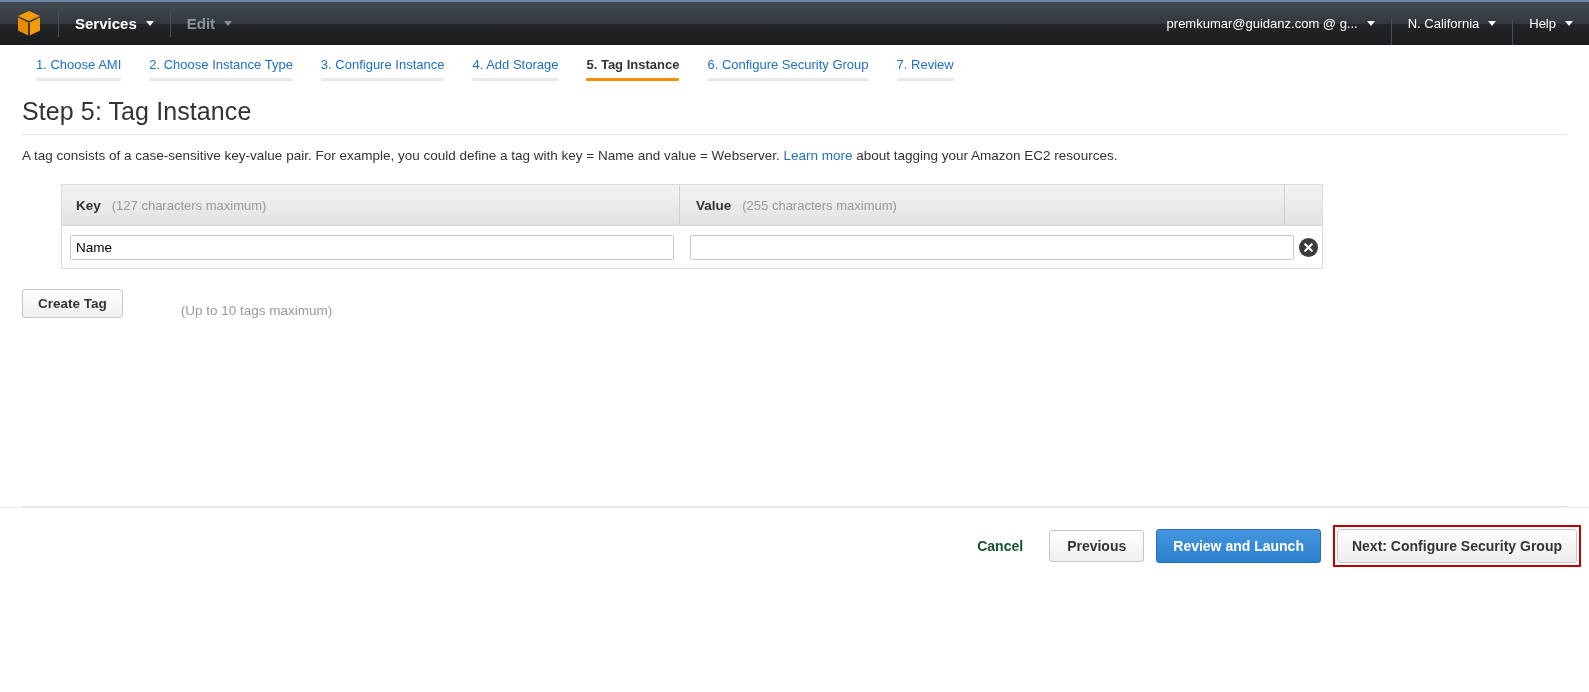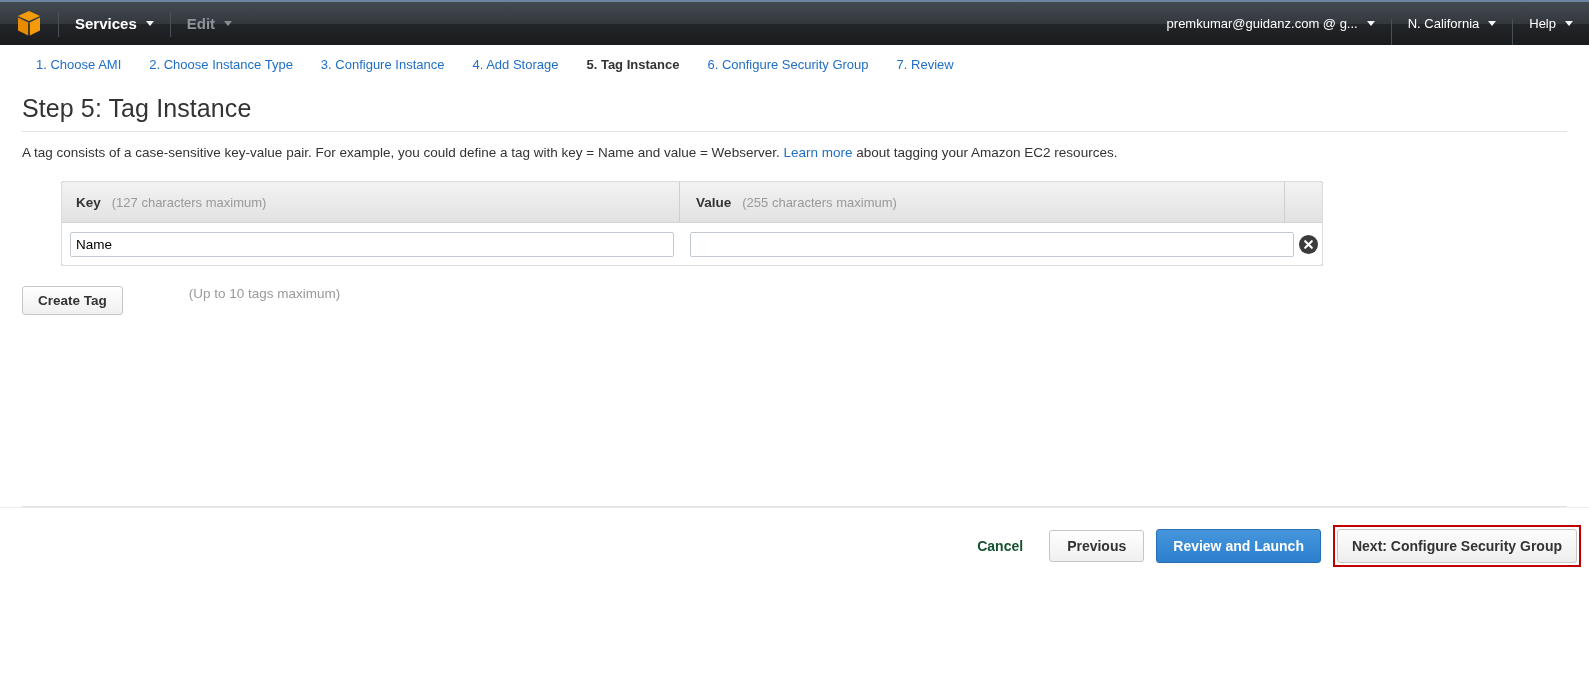--- a/index.html
+++ b/index.html
@@ -52,21 +52,21 @@
 
   
   .tabs {
     display: flex;
     align-items: flex-start;
     padding: 12px 0 0 22px;
     background: #fff;
     gap: 0;
   }
   .tab {
-    display: flex; flex-direction: row; align-items: center;
+    display: flex; flex-direction: column; align-items: center;
     padding: 0 14px;
     cursor: pointer;
   }
   .tab-label {
     font-size: 13px;
     color: #1f6fc4;
     white-space: nowrap;
     padding-bottom: 6px;
   }
   .tab.active .tab-label { color: #333; font-weight: bold; }
@@ -155,21 +155,21 @@
     border-radius: 50%;
     background: #3b3b3b;
     border: none;
     display: flex; align-items: center; justify-content: center;
     cursor: pointer;
     padding: 0;
   }
 
   
   .create-row {
-    display: flex; align-items: flex-start; gap: 30px;
+    display: flex; align-items: flex-end; gap: 22px;
     margin-top: 20px;
   }
   .btn {
     font-family: "Liberation Sans", sans-serif;
     font-size: 13.5px;
     font-weight: bold;
     color: #333;
     background: linear-gradient(to bottom, #ffffff 0%, #f0f0f0 100%);
     border: 1px solid #c6c6c6;
     border-radius: 3px;

